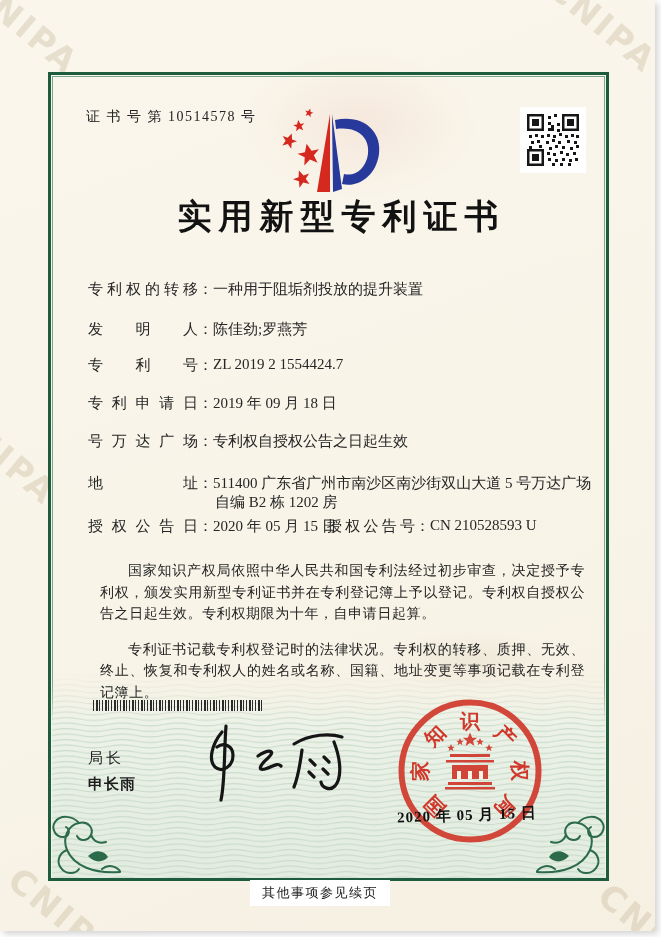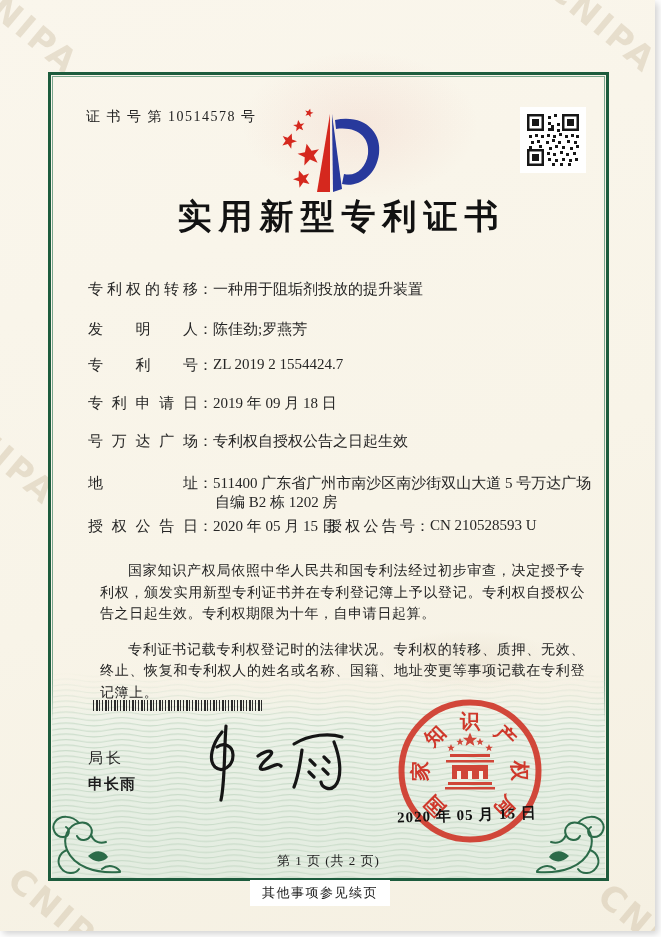--- a/index.html
+++ b/index.html
@@ -216,17 +216,16 @@
     <g fill="none" stroke="#2c6b49" stroke-width="2" stroke-linecap="round">
       <path d="M70,58 C44,60 24,52 17,36 C12,24 18,11 29,9 C38,7 44,14 41,21 C38,27 30,28 27,22"></path>
       <path d="M29,9 C22,1 10,1 5,8 C1,14 5,23 13,23 C19,23 21,16 16,13"></path>
       <path d="M17,36 C9,39 6,48 11,54 C15,60 25,61 29,55"></path>
       <path d="M52,55 C58,50 66,52 70,57"></path>
       <path d="M41,21 C44,28 50,30 56,28"></path>
     </g>
     <path d="M38,42 C45,35 54,36 58,43 C53,49 44,49 38,42 Z" fill="#2c6b49"></path>
   </svg>
 
-  <div class="abs pageinfo">第 1 页 (共 2 页)</div>
 
   <div class="abs note">其他事项参见续页</div>
 
 </div>
 
 </body></html>

